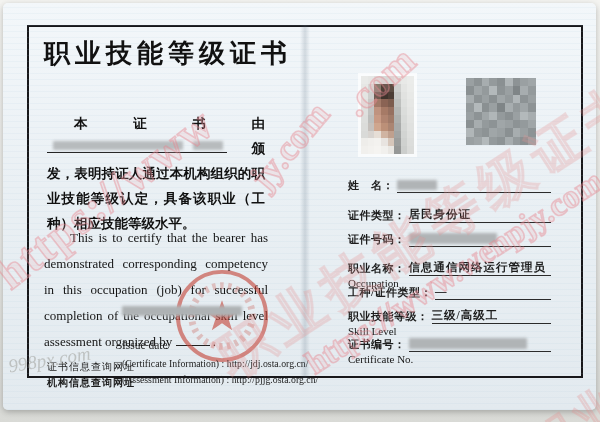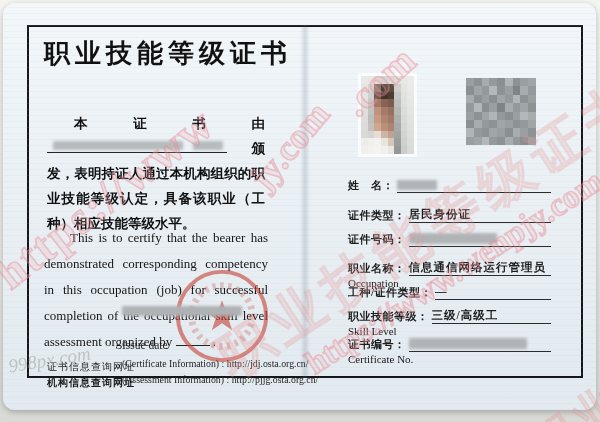--- a/index.html
+++ b/index.html
@@ -5,21 +5,21 @@
   html,body{margin:0;padding:0;}
   body{
     width:600px;height:422px;overflow:hidden;position:relative;
     background:linear-gradient(180deg,#f4f4f1 0%,#e9eae7 55%,#d9dad6 100%);
     font-family:"Liberation Serif","DejaVu Serif",serif;
     color:#1c1c1c;
   }
   .spread{
     position:absolute;left:3px;top:3px;right:4px;bottom:12px;
     background:linear-gradient(180deg,#f3f7fa 0%,#eaf0f4 45%,#e3eaef 100%);
-    border-radius:12px;
+    border-radius:5px;
     box-shadow:0 2px 6px rgba(0,0,0,.25);
   }
   .spread::after{ 
     content:"";position:absolute;inset:0;border-radius:5px;pointer-events:none;
     background:repeating-linear-gradient(0deg,rgba(165,195,215,.10) 0 1px,transparent 1px 6px);
   }
   .frame{
     position:absolute;left:24px;top:22px;right:13px;bottom:32px;
     border:2.5px solid #17171a;
   }

